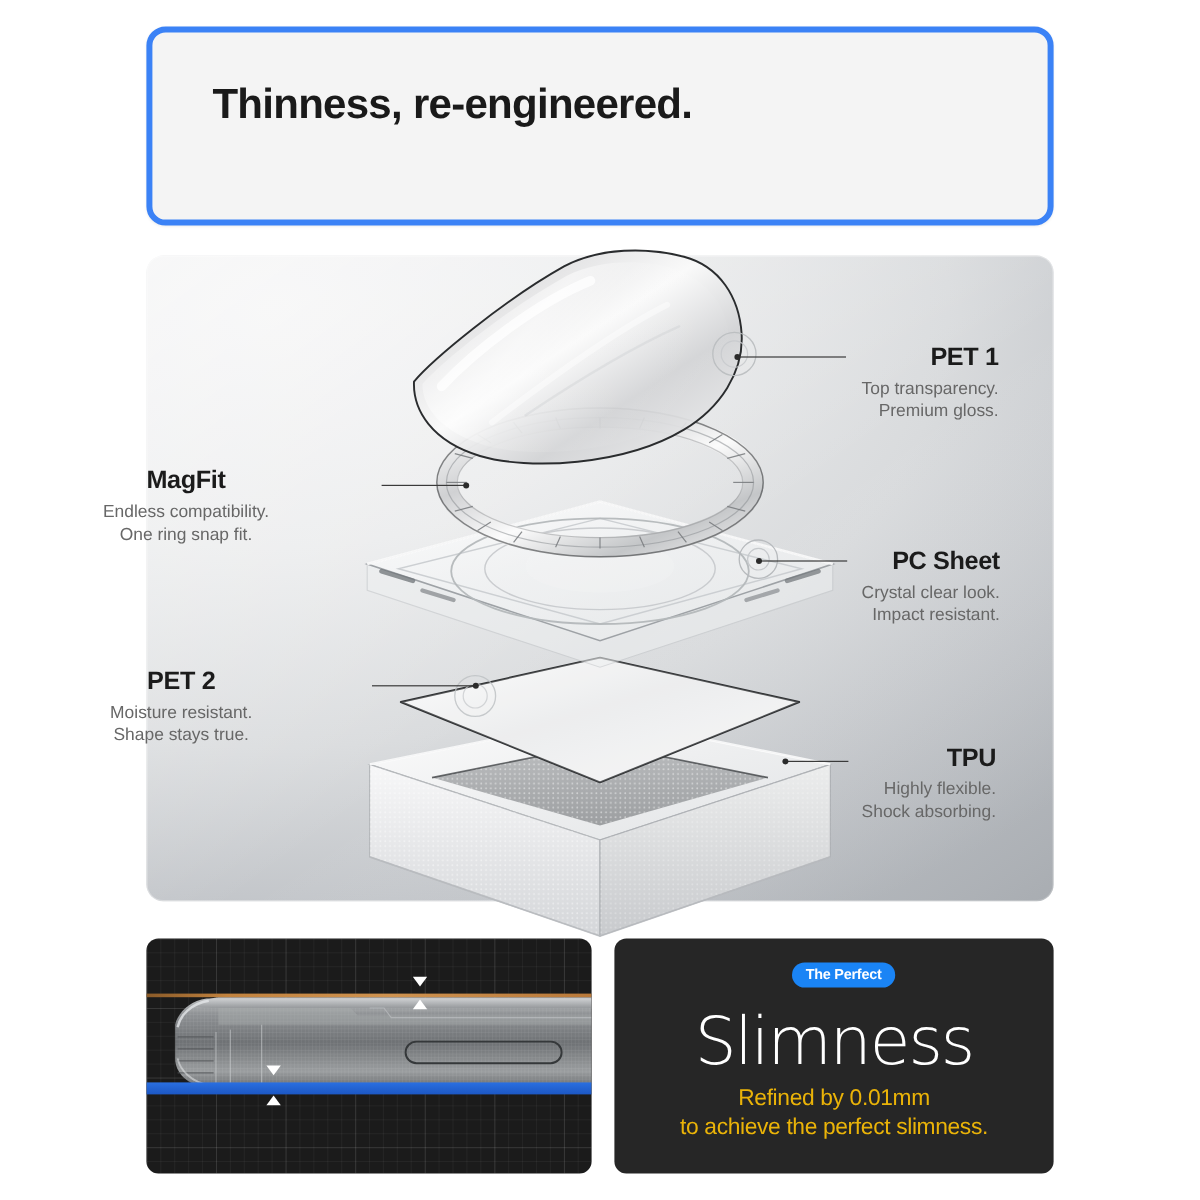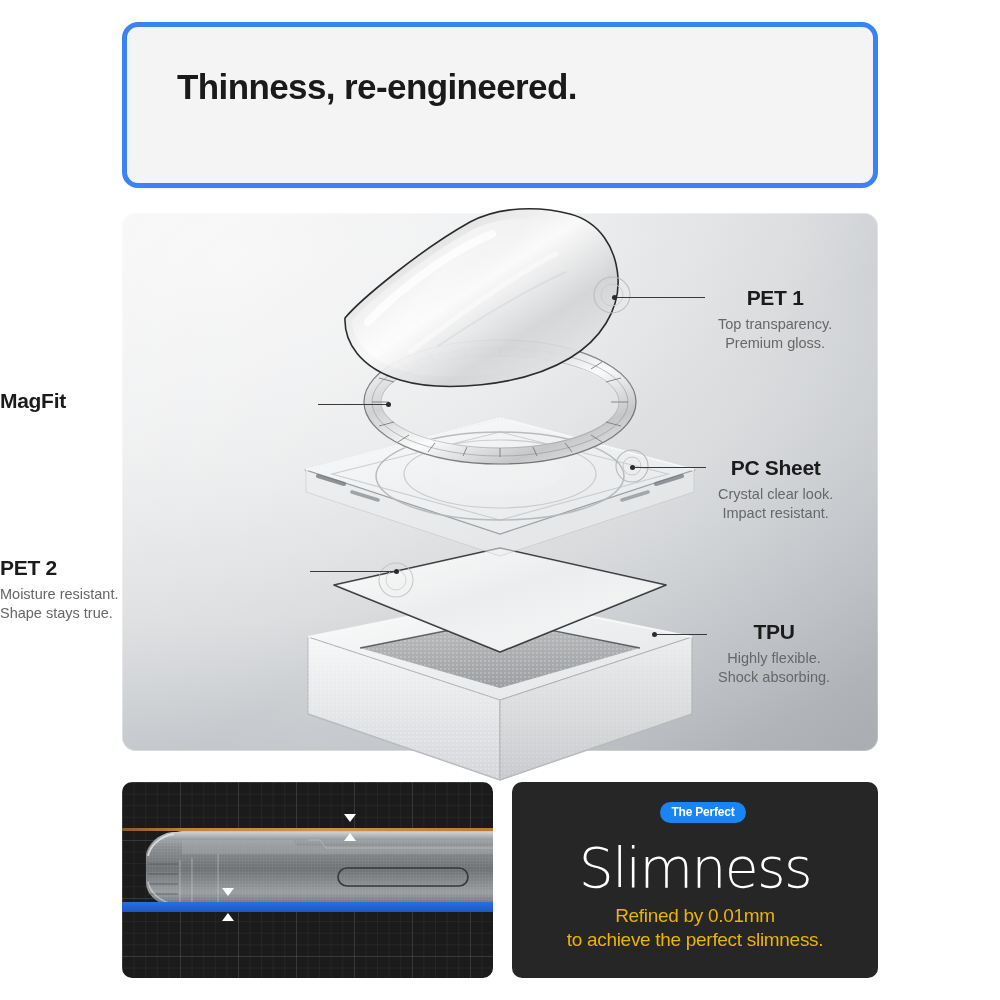--- a/index.html
+++ b/index.html
@@ -49,22 +49,22 @@
     border-radius:14px; overflow:hidden; pointer-events:none;
   }
 
   
   .stage { position:absolute; left:0; top:0; width:1000px; height:1000px; pointer-events:none; }
 
   
   .lbl { position:absolute; }
   .lbl .t { font-size:21px; font-weight:bold; color:#1b1b1b; letter-spacing:-0.3px; white-space:nowrap; }
   .lbl .d { font-size:14.5px; color:#676767; line-height:1.34; margin-top:5px; white-space:nowrap; }
-  .lbl.right { text-align:center; }
-  .lbl.left  { text-align:left; }
+  .lbl.right { text-align:right; }
+  .lbl.left  { text-align:center; }
 
   .lead { position:absolute; background:#3a3a3a; height:1px; }
   .dot  { position:absolute; width:5px; height:5px; border-radius:50%; background:#2b2b2b; }
 
   
   .bl-panel {
     position:absolute; left:122px; top:782px; width:371px; height:196px;
     background:#1b1b1b; border-radius:10px; overflow:hidden;
   }
   .grid-bg {
@@ -306,20 +306,24 @@
 <div class="lbl right" style="left:718px; top:286px;">
   <div class="t">PET 1</div>
   <div class="d">
     <span>Top transparency.</span><br>
     <span>Premium gloss.</span>
   </div>
 </div>
 
 <div class="lbl left" style="left:0px; top:389px; width:310px;">
   <div class="t">MagFit</div>
+  <div class="d">
+    <span>Endless compatibility.</span><br>
+    <span>One ring snap fit.</span>
+  </div>
 </div>
 
 <div class="lbl right" style="left:718px; top:456px;">
   <div class="t">PC Sheet</div>
   <div class="d">
     <span>Crystal clear look.</span><br>
     <span>Impact resistant.</span>
   </div>
 </div>
 

